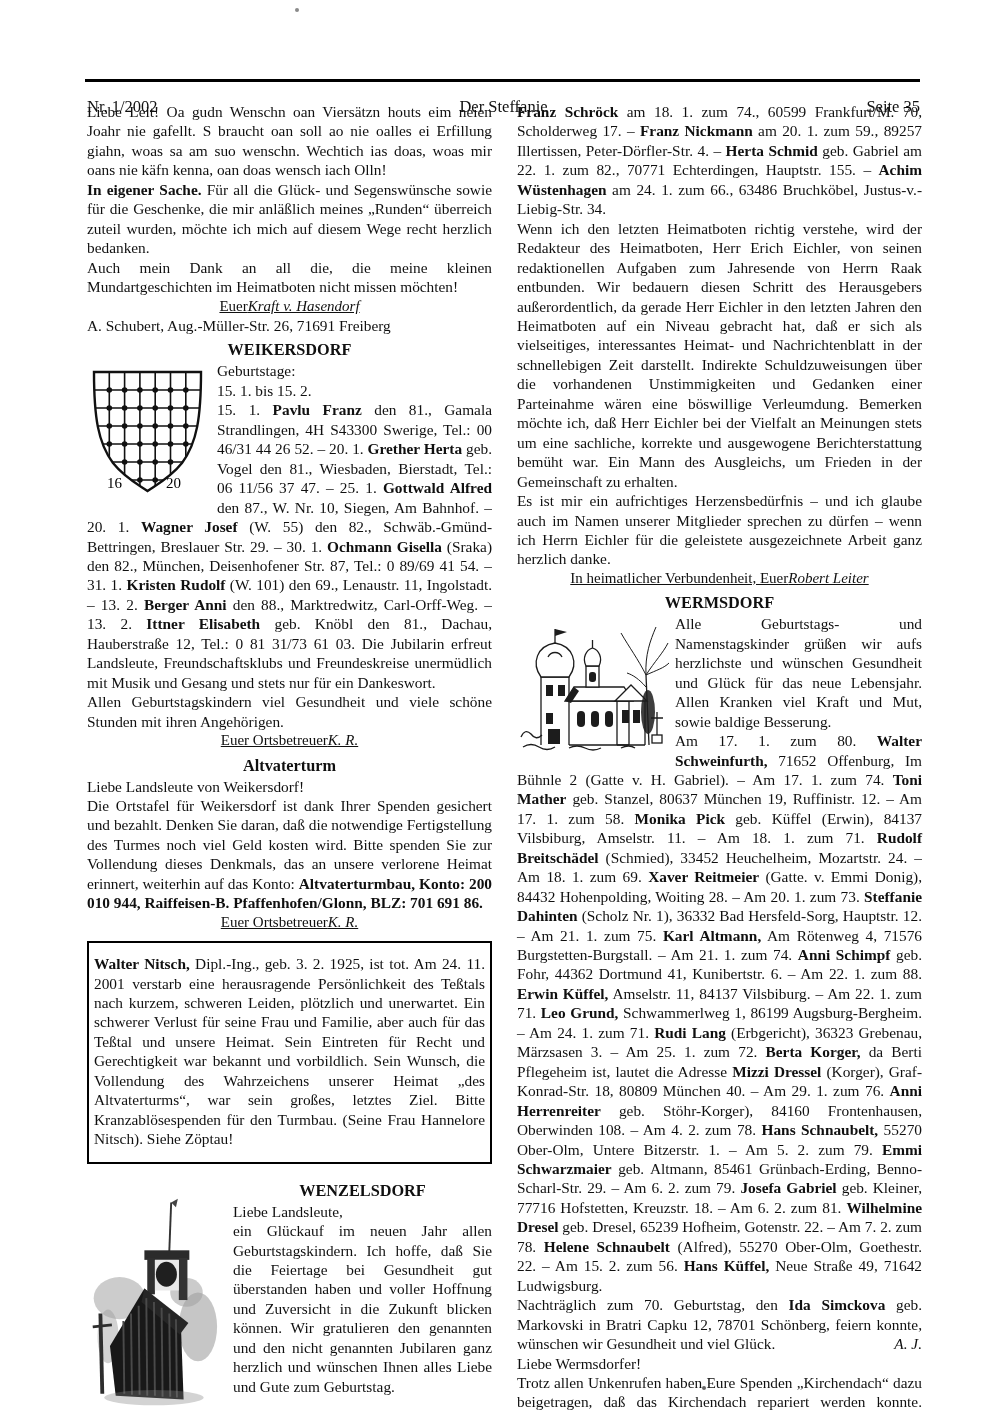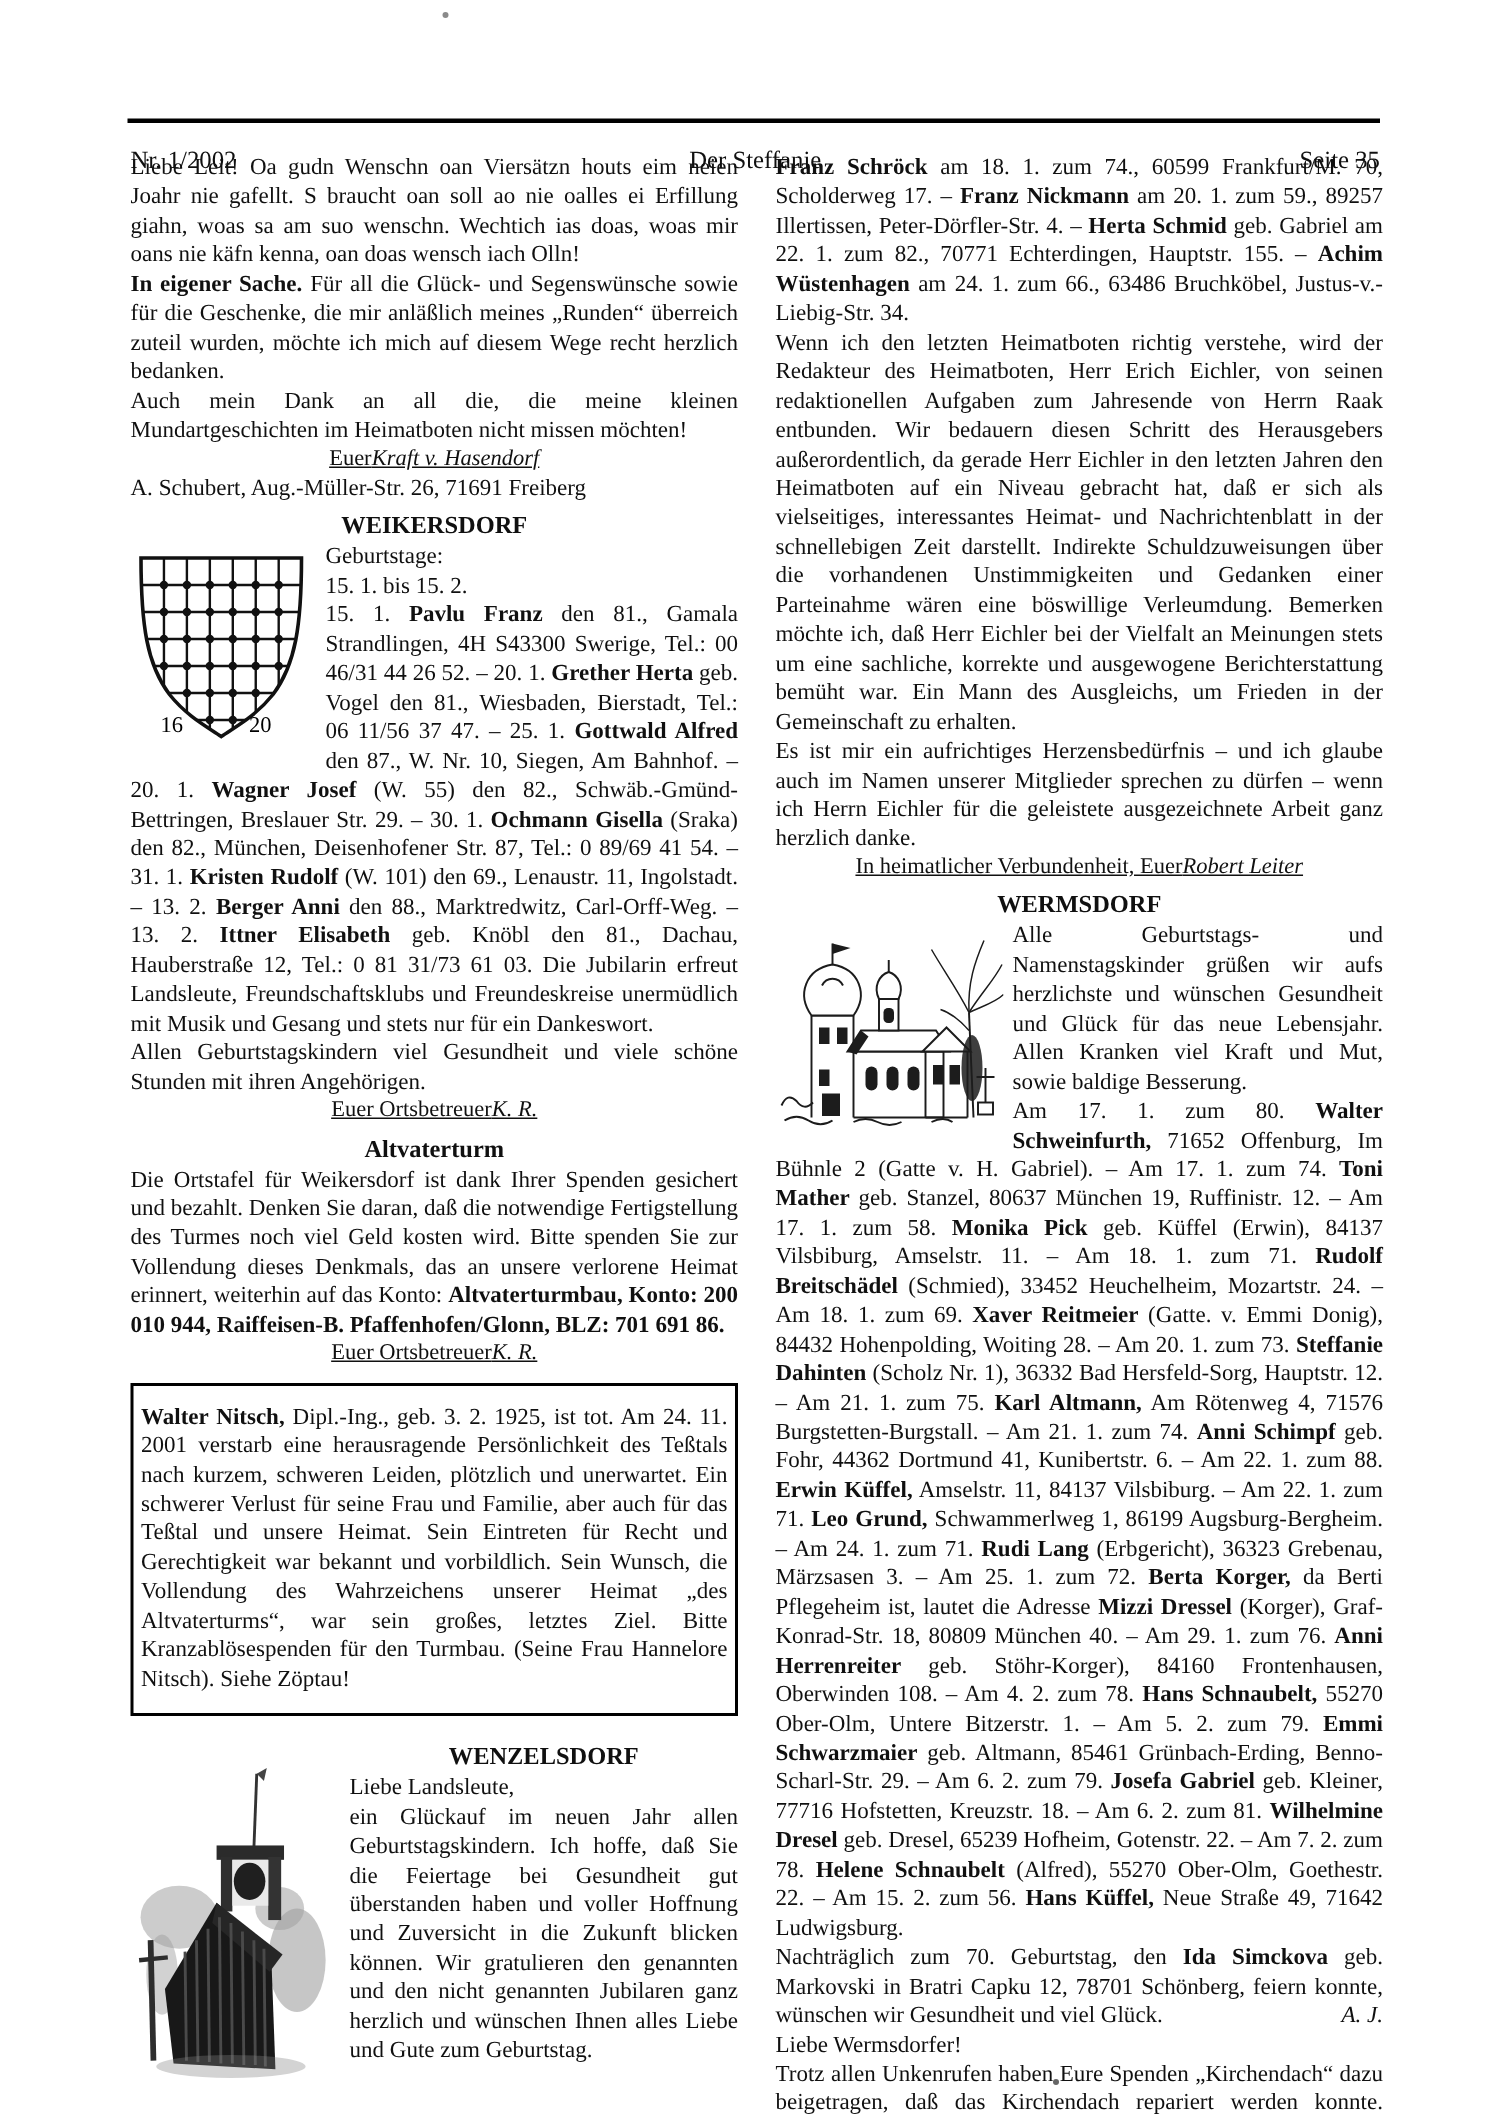--- a/index.html
+++ b/index.html
@@ -119,20 +119,21 @@
         <div class="line">15. 1. bis 15. 2.</div>
         <p class="bt"><span>15. 1. </span><b>Pavlu Franz</b><span> den 81., Gamala Strandlingen, 4H S43300 Swerige, Tel.: 00 46/31 44 26 52. – 20. 1. </span><b>Grether Herta</b><span> geb. Vogel den 81., Wiesbaden, Bierstadt, Tel.: 06 11/56 37 47. – 25. 1. </span><b>Gottwald Alfred</b><span> den 87., W. Nr. 10, Siegen, Am Bahnhof. – 20. 1. </span><b>Wagner Josef</b><span> (W. 55) den 82., Schwäb.-Gmünd-Bettringen, Breslauer Str. 29. – 30. 1. </span><b>Ochmann Gisella</b><span> (Sraka) den 82., München, Deisenhofener Str. 87, Tel.: 0 89/69 41 54. – 31. 1. </span><b>Kristen Rudolf</b><span> (W. 101) den 69., Lenaustr. 11, Ingolstadt. – 13. 2. </span><b>Berger Anni</b><span> den 88., Marktredwitz, Carl-Orff-Weg. – 13. 2. </span><b>Ittner Elisabeth</b><span> geb. Knöbl den 81., Dachau, Hauberstraße 12, Tel.: 0 81 31/73 61 03. Die Jubilarin erfreut Landsleute, Freundschaftsklubs und Freundeskreise unermüdlich mit Musik und Gesang und stets nur für ein Dankeswort.</span></p>
         <p class="bt">Allen Geburtstagskindern viel Gesundheit und viele schöne Stunden mit ihren Angehörigen.</p>
         <div class="sigline">
           <span>Euer Ortsbetreuer</span>
           <span class="it">K. R.</span>
         </div>
       </div>
 
       <div class="sec-title">Altvaterturm</div>
+      <p class="bt">Liebe Landsleute von Weikersdorf!</p>
       <p class="bt"><span>Die Ortstafel für Weikersdorf ist dank Ihrer Spenden gesichert und bezahlt. Denken Sie daran, daß die notwendige Fertigstellung des Turmes noch viel Geld kosten wird. Bitte spenden Sie zur Vollendung dieses Denkmals, das an unsere verlorene Heimat erinnert, weiterhin auf das Konto: </span><b>Altvaterturmbau, Konto: 200 010 944, Raiffeisen-B. Pfaffenhofen/Glonn, BLZ: 701 691 86.</b></p>
       <div class="sigline">
         <span>Euer Ortsbetreuer</span>
         <span class="it">K. R.</span>
       </div>
 
       <div class="obit-box">
         <p class="bt"><b>Walter Nitsch,</b><span> Dipl.-Ing., geb. 3. 2. 1925, ist tot. Am 24. 11. 2001 verstarb eine herausragende Persönlichkeit des Teßtals nach kurzem, schweren Leiden, plötzlich und unerwartet. Ein schwerer Verlust für seine Frau und Familie, aber auch für das Teßtal und unsere Heimat. Sein Eintreten für Recht und Gerechtigkeit war bekannt und vorbildlich. Sein Wunsch, die Vollendung des Wahrzeichens unserer Heimat „des Altvaterturms“, war sein großes, letztes Ziel. Bitte Kranzablösespenden für den Turmbau. (Seine Frau Hannelore Nitsch). Siehe Zöptau!</span></p>
       </div>
 

